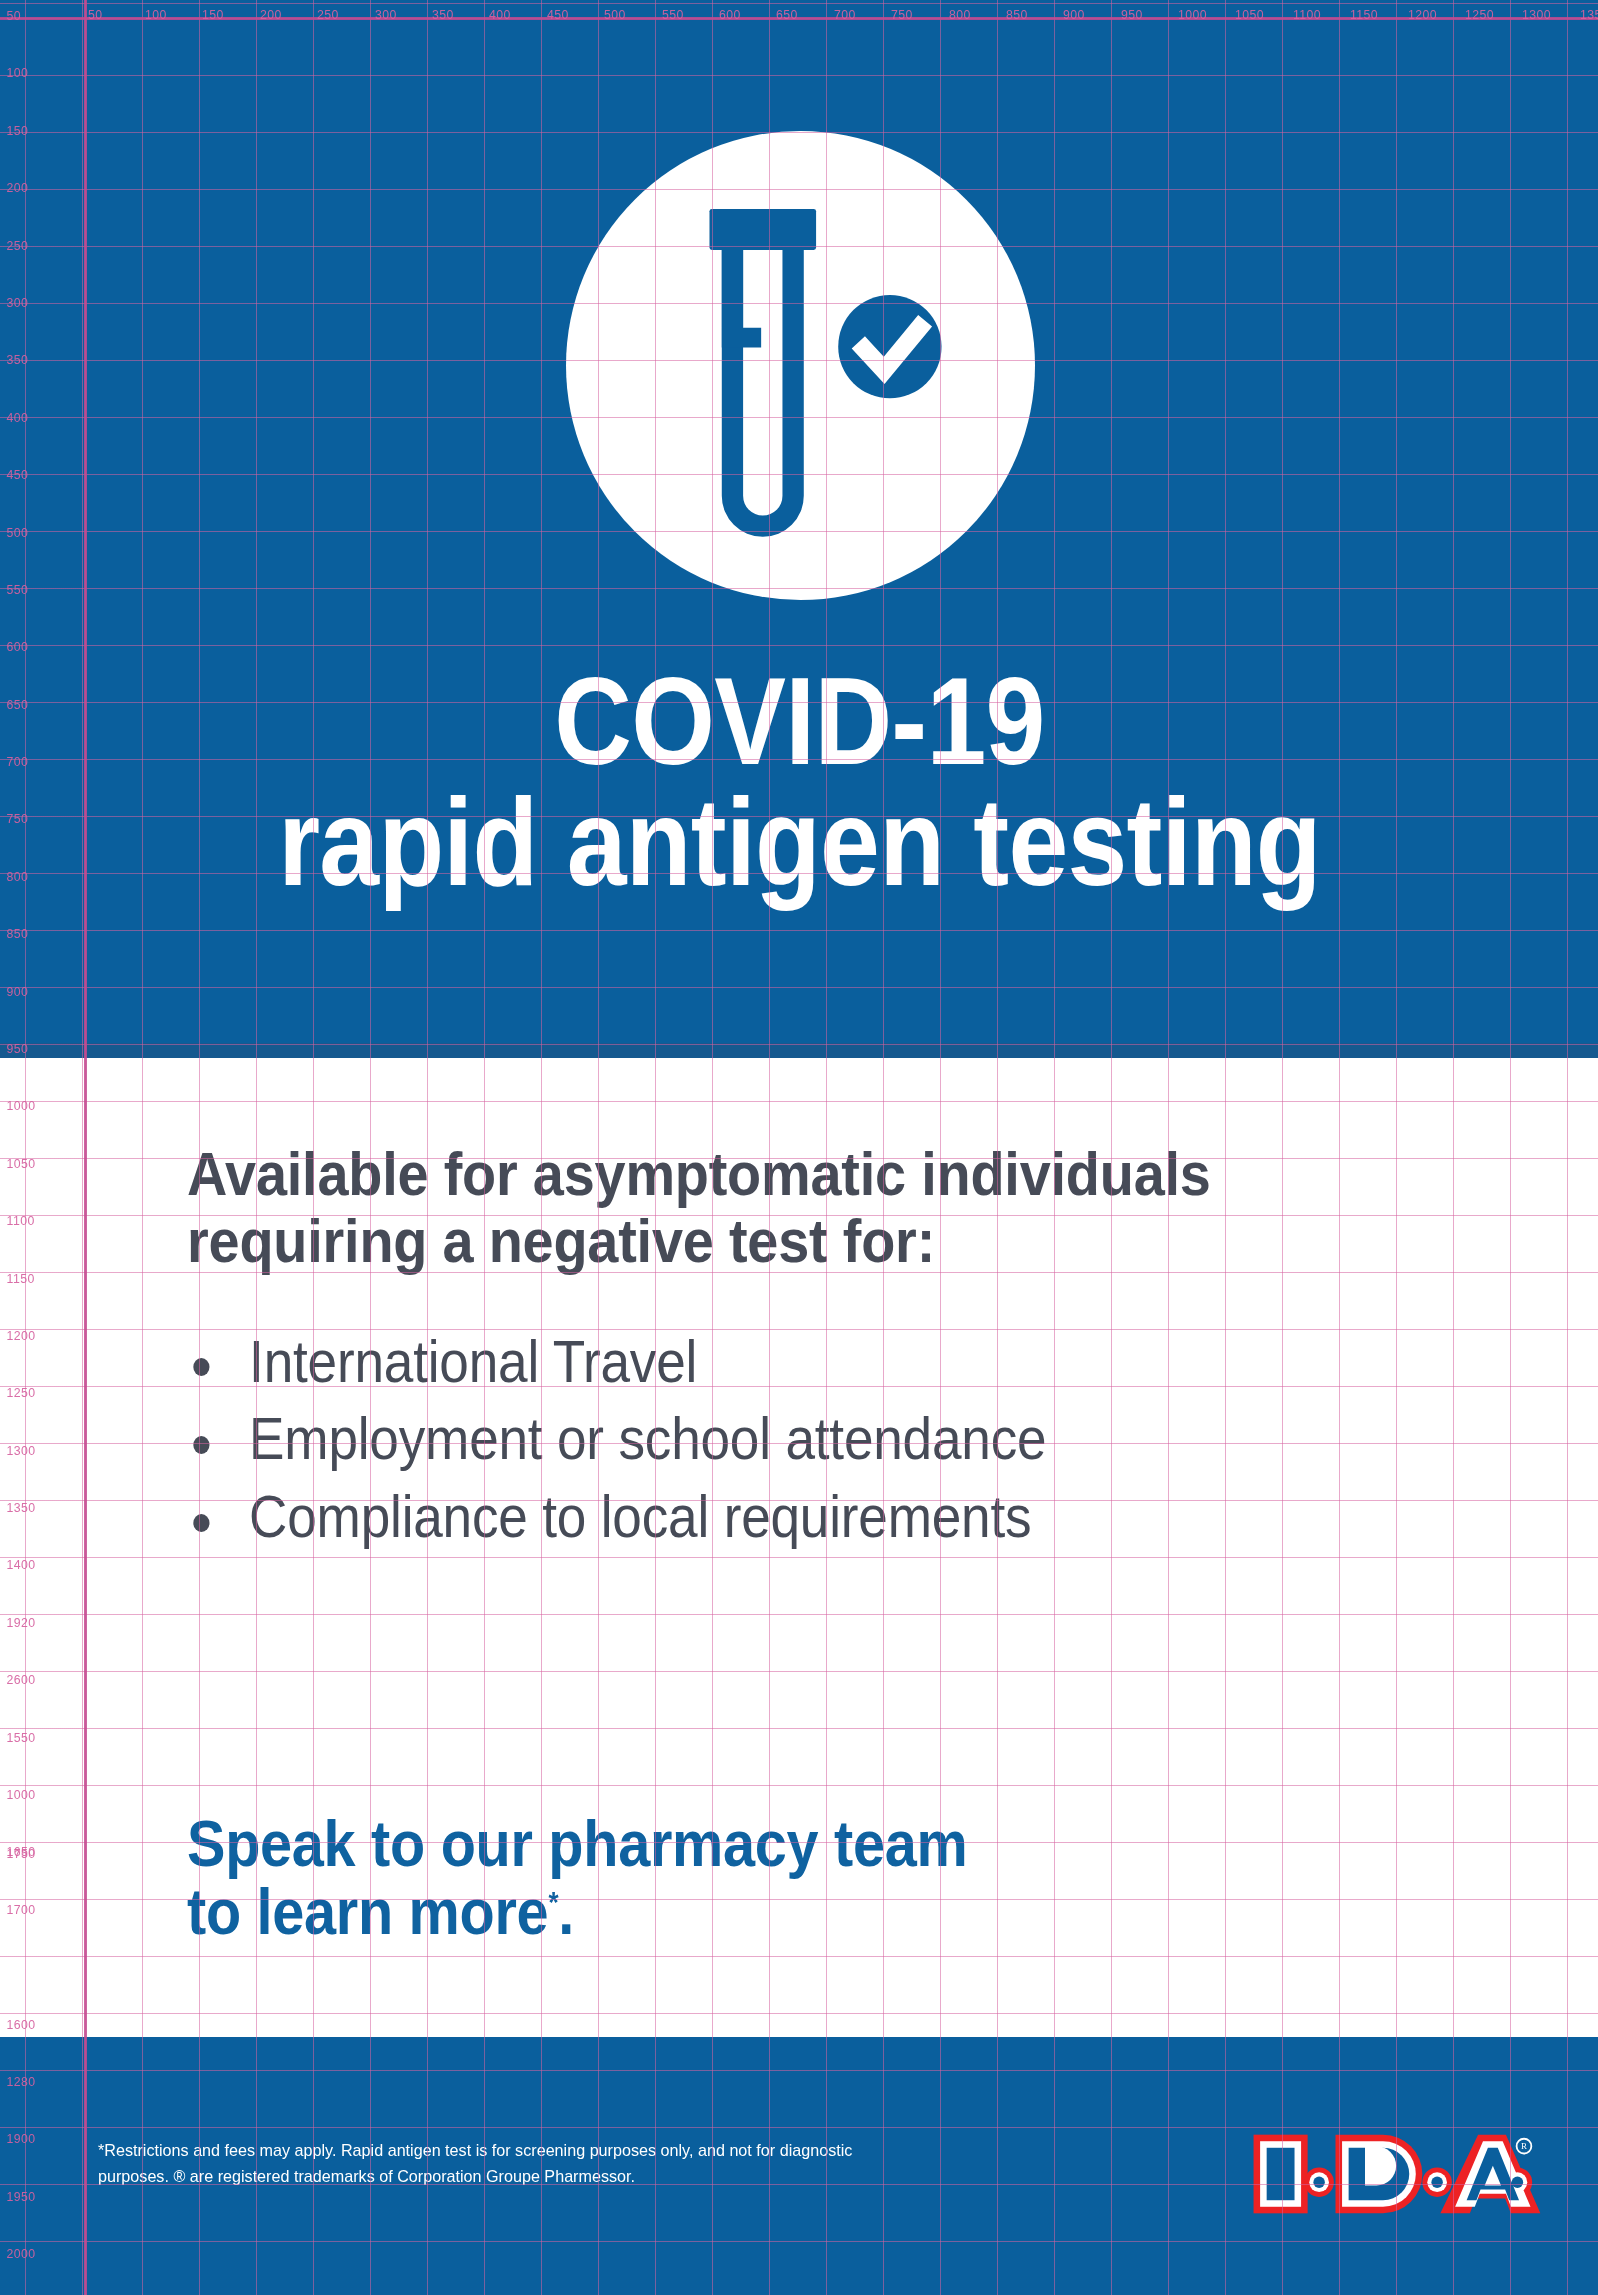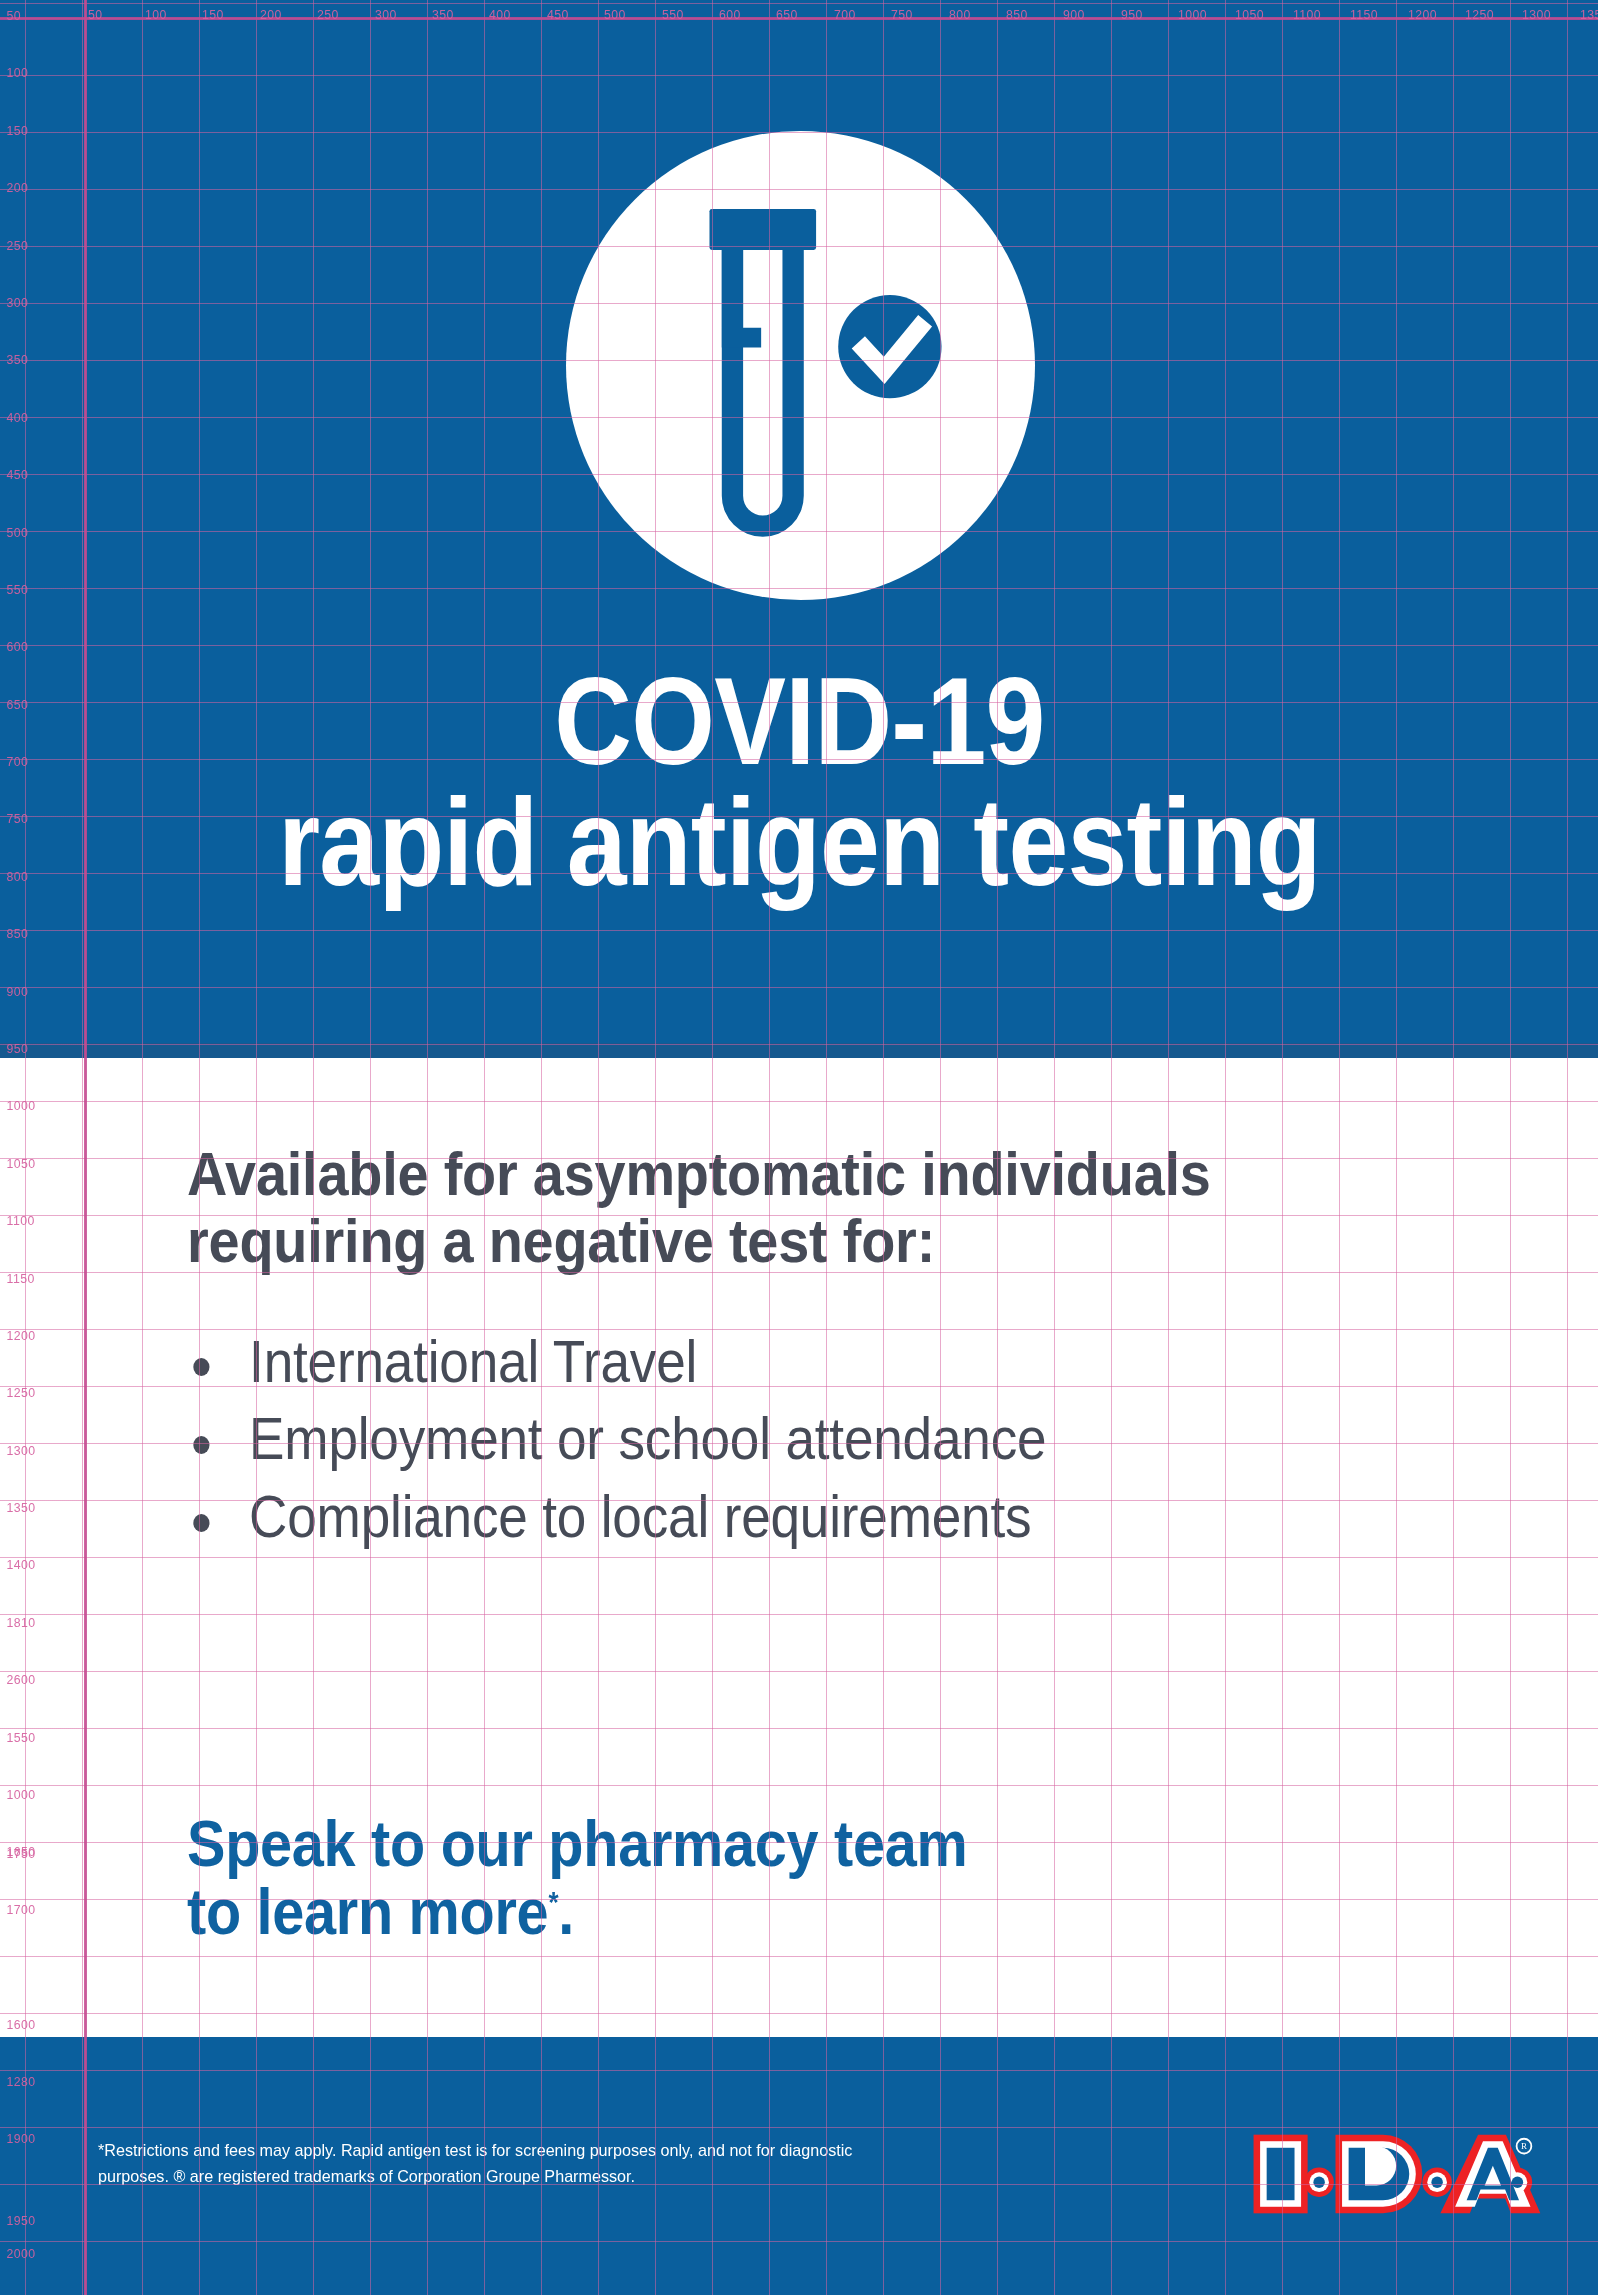--- a/index.html
+++ b/index.html
@@ -311,26 +311,26 @@
     <div class="ruler-label left" style="top: 1042px;">950</div>
     <div class="ruler-label left" style="top: 1099px;">1000</div>
     <div class="ruler-label left" style="top: 1157px;">1050</div>
     <div class="ruler-label left" style="top: 1214px;">1100</div>
     <div class="ruler-label left" style="top: 1272px;">1150</div>
     <div class="ruler-label left" style="top: 1329px;">1200</div>
     <div class="ruler-label left" style="top: 1386px;">1250</div>
     <div class="ruler-label left" style="top: 1444px;">1300</div>
     <div class="ruler-label left" style="top: 1501px;">1350</div>
     <div class="ruler-label left" style="top: 1558px; text-align: center;">1400</div>
-    <div class="ruler-label left" style="top: 1616px;">1810</div>
+    <div class="ruler-label left" style="top: 1616px;">1920</div>
     <div class="ruler-label left" style="top: 1673px;">2600</div>
     <div class="ruler-label left" style="top: 1731px;">1550</div>
     <div class="ruler-label left" style="top: 1788px;">1000</div>
     <div class="ruler-label left" style="top: 1845px;">1650</div>
     <div class="ruler-label left" style="top: 1903px;">1700</div>
     <div class="ruler-label left" style="top: 1847px;">1750</div>
     <div class="ruler-label left" style="top: 2018px;">1600</div>
     <div class="ruler-label left" style="top: 2075px;">1280</div>
     <div class="ruler-label left" style="top: 2132px;">1900</div>
-    <div class="ruler-label left" style="top: 2190px; margin-top: 24px;">1950</div>
+    <div class="ruler-label left" style="top: 2190px;">1950</div>
     <div class="ruler-label left" style="top: 2247px;">2000</div>
   </div>
 
 
 </body></html>

